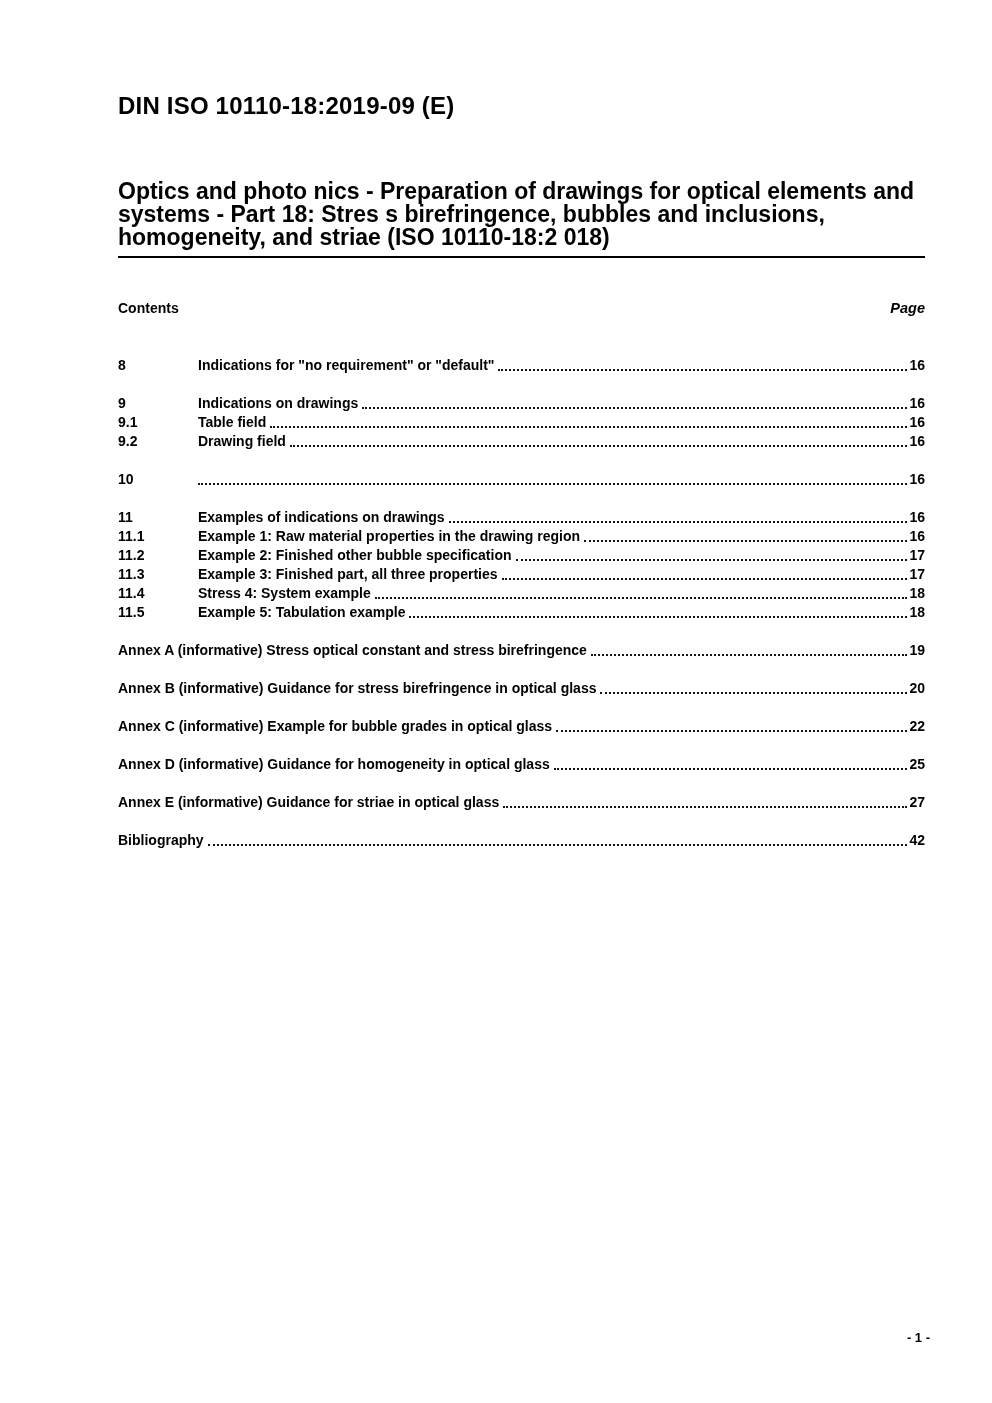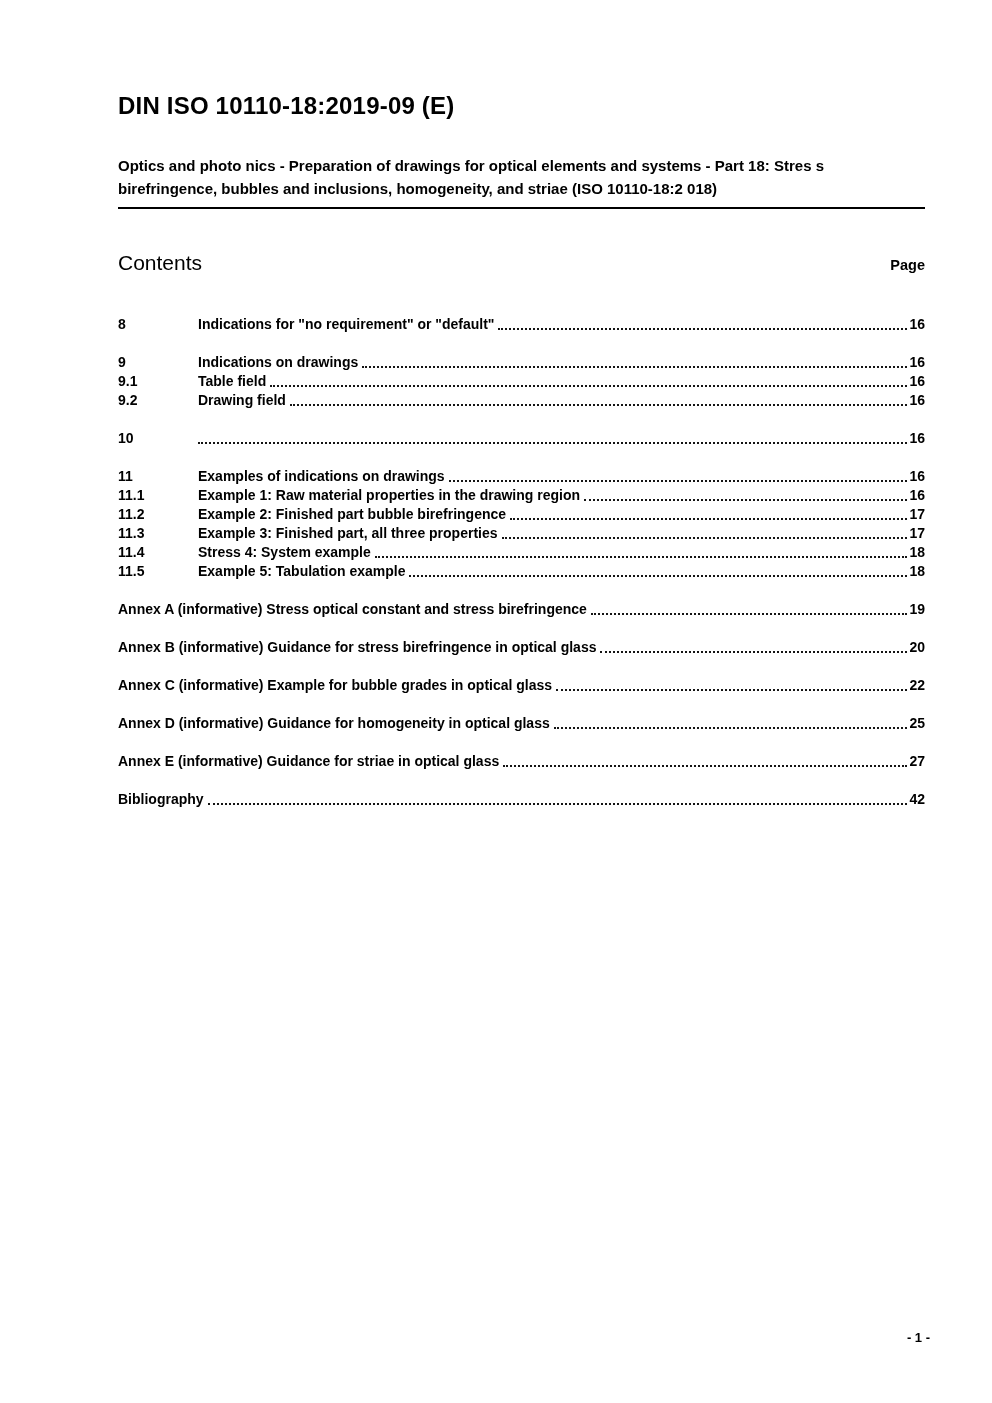--- a/index.html
+++ b/index.html
@@ -19,41 +19,42 @@
     height: 100%;
     position: relative;
     border-radius: 11px;
   }
   .doc-id {
     font-size: 24px;
     font-weight: bold;
     letter-spacing: 0.2px;
   }
   .doc-title {
-    margin-top: 34px;
-    font-size: 15px;
+    margin-top: 60px;
+    font-size: 23px;
     font-weight: bold;
     line-height: 23px;
     max-width: 810px;
     padding-bottom: 7px;
     border-bottom: 2px solid #000000;
   }
   .contents-row {
     margin-top: 42px;
     display: flex;
     justify-content: space-between;
     align-items: baseline;
   }
   .contents-heading {
-    font-size: 21px;
-    font-weight: normal;
+    font-size: 14px;
+    font-weight: bold;
   }
   .page-label {
     font-size: 14.5px;
     font-weight: bold;
+    font-style: italic;
   }
   .toc {
     margin-top: 40px;
   }
   .toc-row {
     display: flex;
     align-items: flex-end;
     font-size: 14px;
     font-weight: bold;
     line-height: 19px;
@@ -137,21 +138,21 @@
     <span class="toc-page">16</span>
   </div>
       <div class="toc-row">
     <span class="toc-num">11.1</span>
     <span class="toc-label">Example 1: Raw material properties in the drawing region</span>
     <span class="toc-leader"></span>
     <span class="toc-page">16</span>
   </div>
       <div class="toc-row">
     <span class="toc-num">11.2</span>
-    <span class="toc-label">Example 2: Finished part bubble birefringence</span>
+    <span class="toc-label">Example 2: Finished other bubble specification</span>
     <span class="toc-leader"></span>
     <span class="toc-page">17</span>
   </div>
       <div class="toc-row">
     <span class="toc-num">11.3</span>
     <span class="toc-label">Example 3: Finished part, all three properties</span>
     <span class="toc-leader"></span>
     <span class="toc-page">17</span>
   </div>
       <div class="toc-row">

